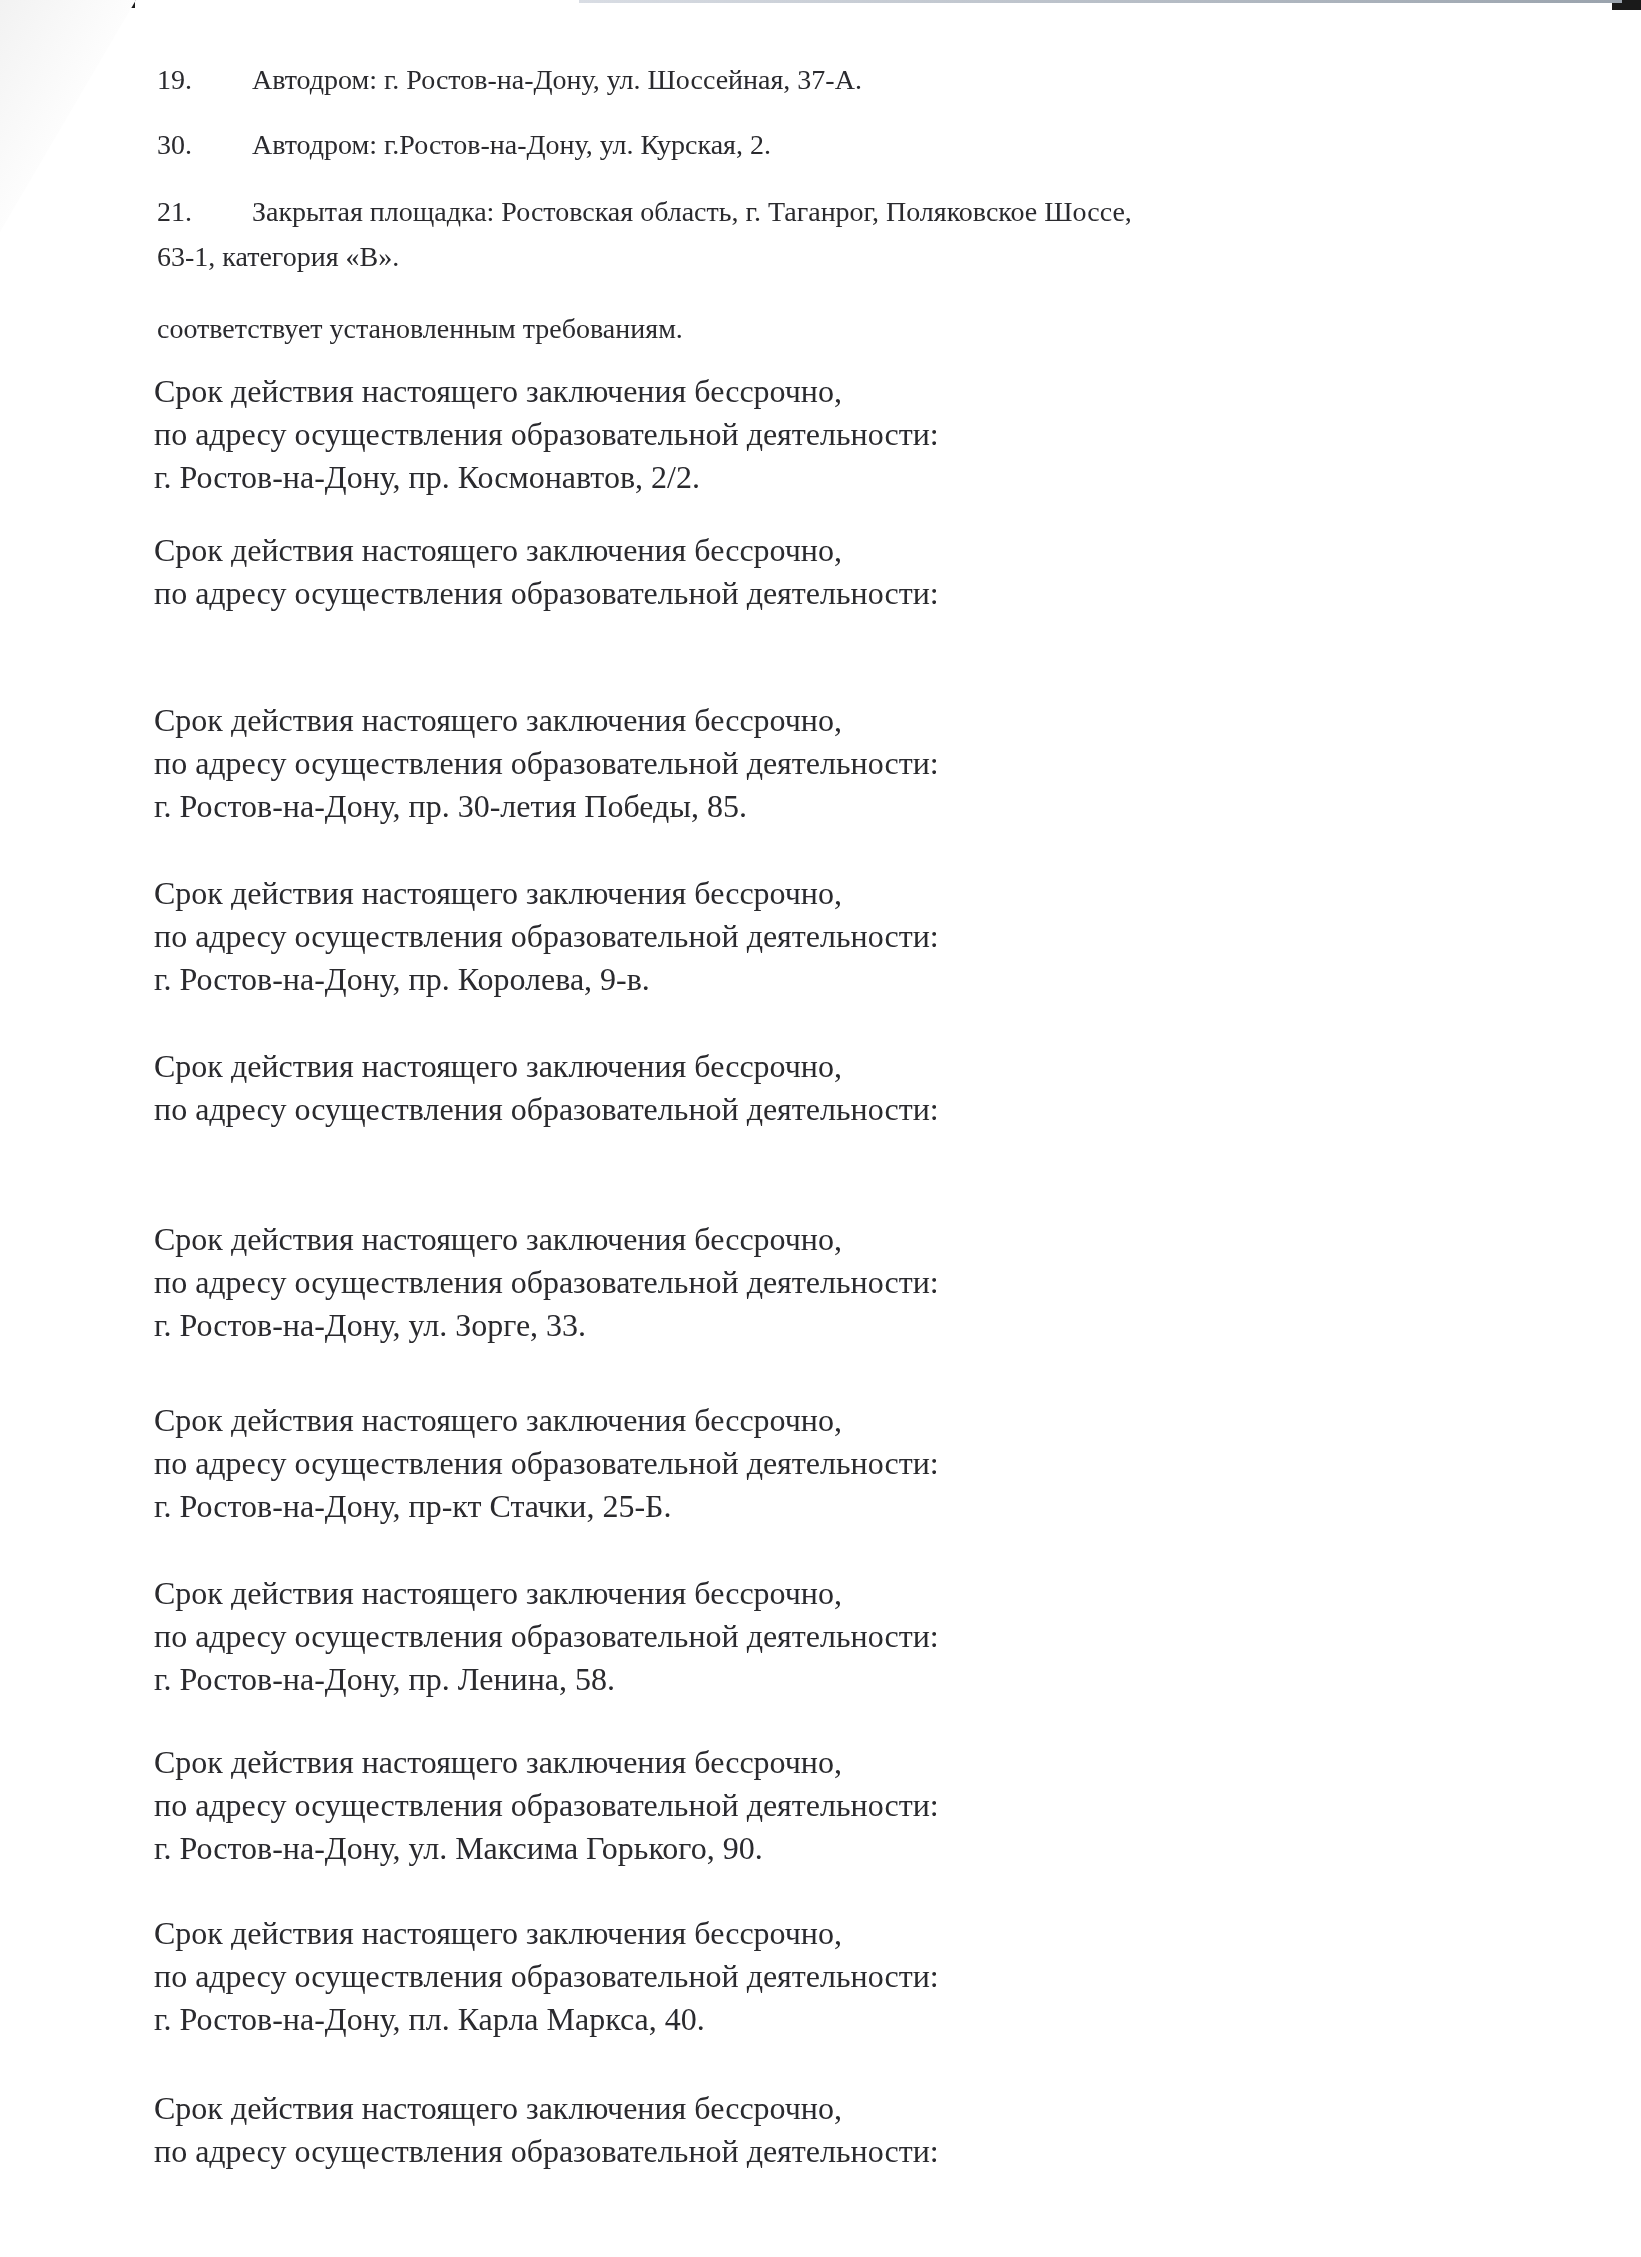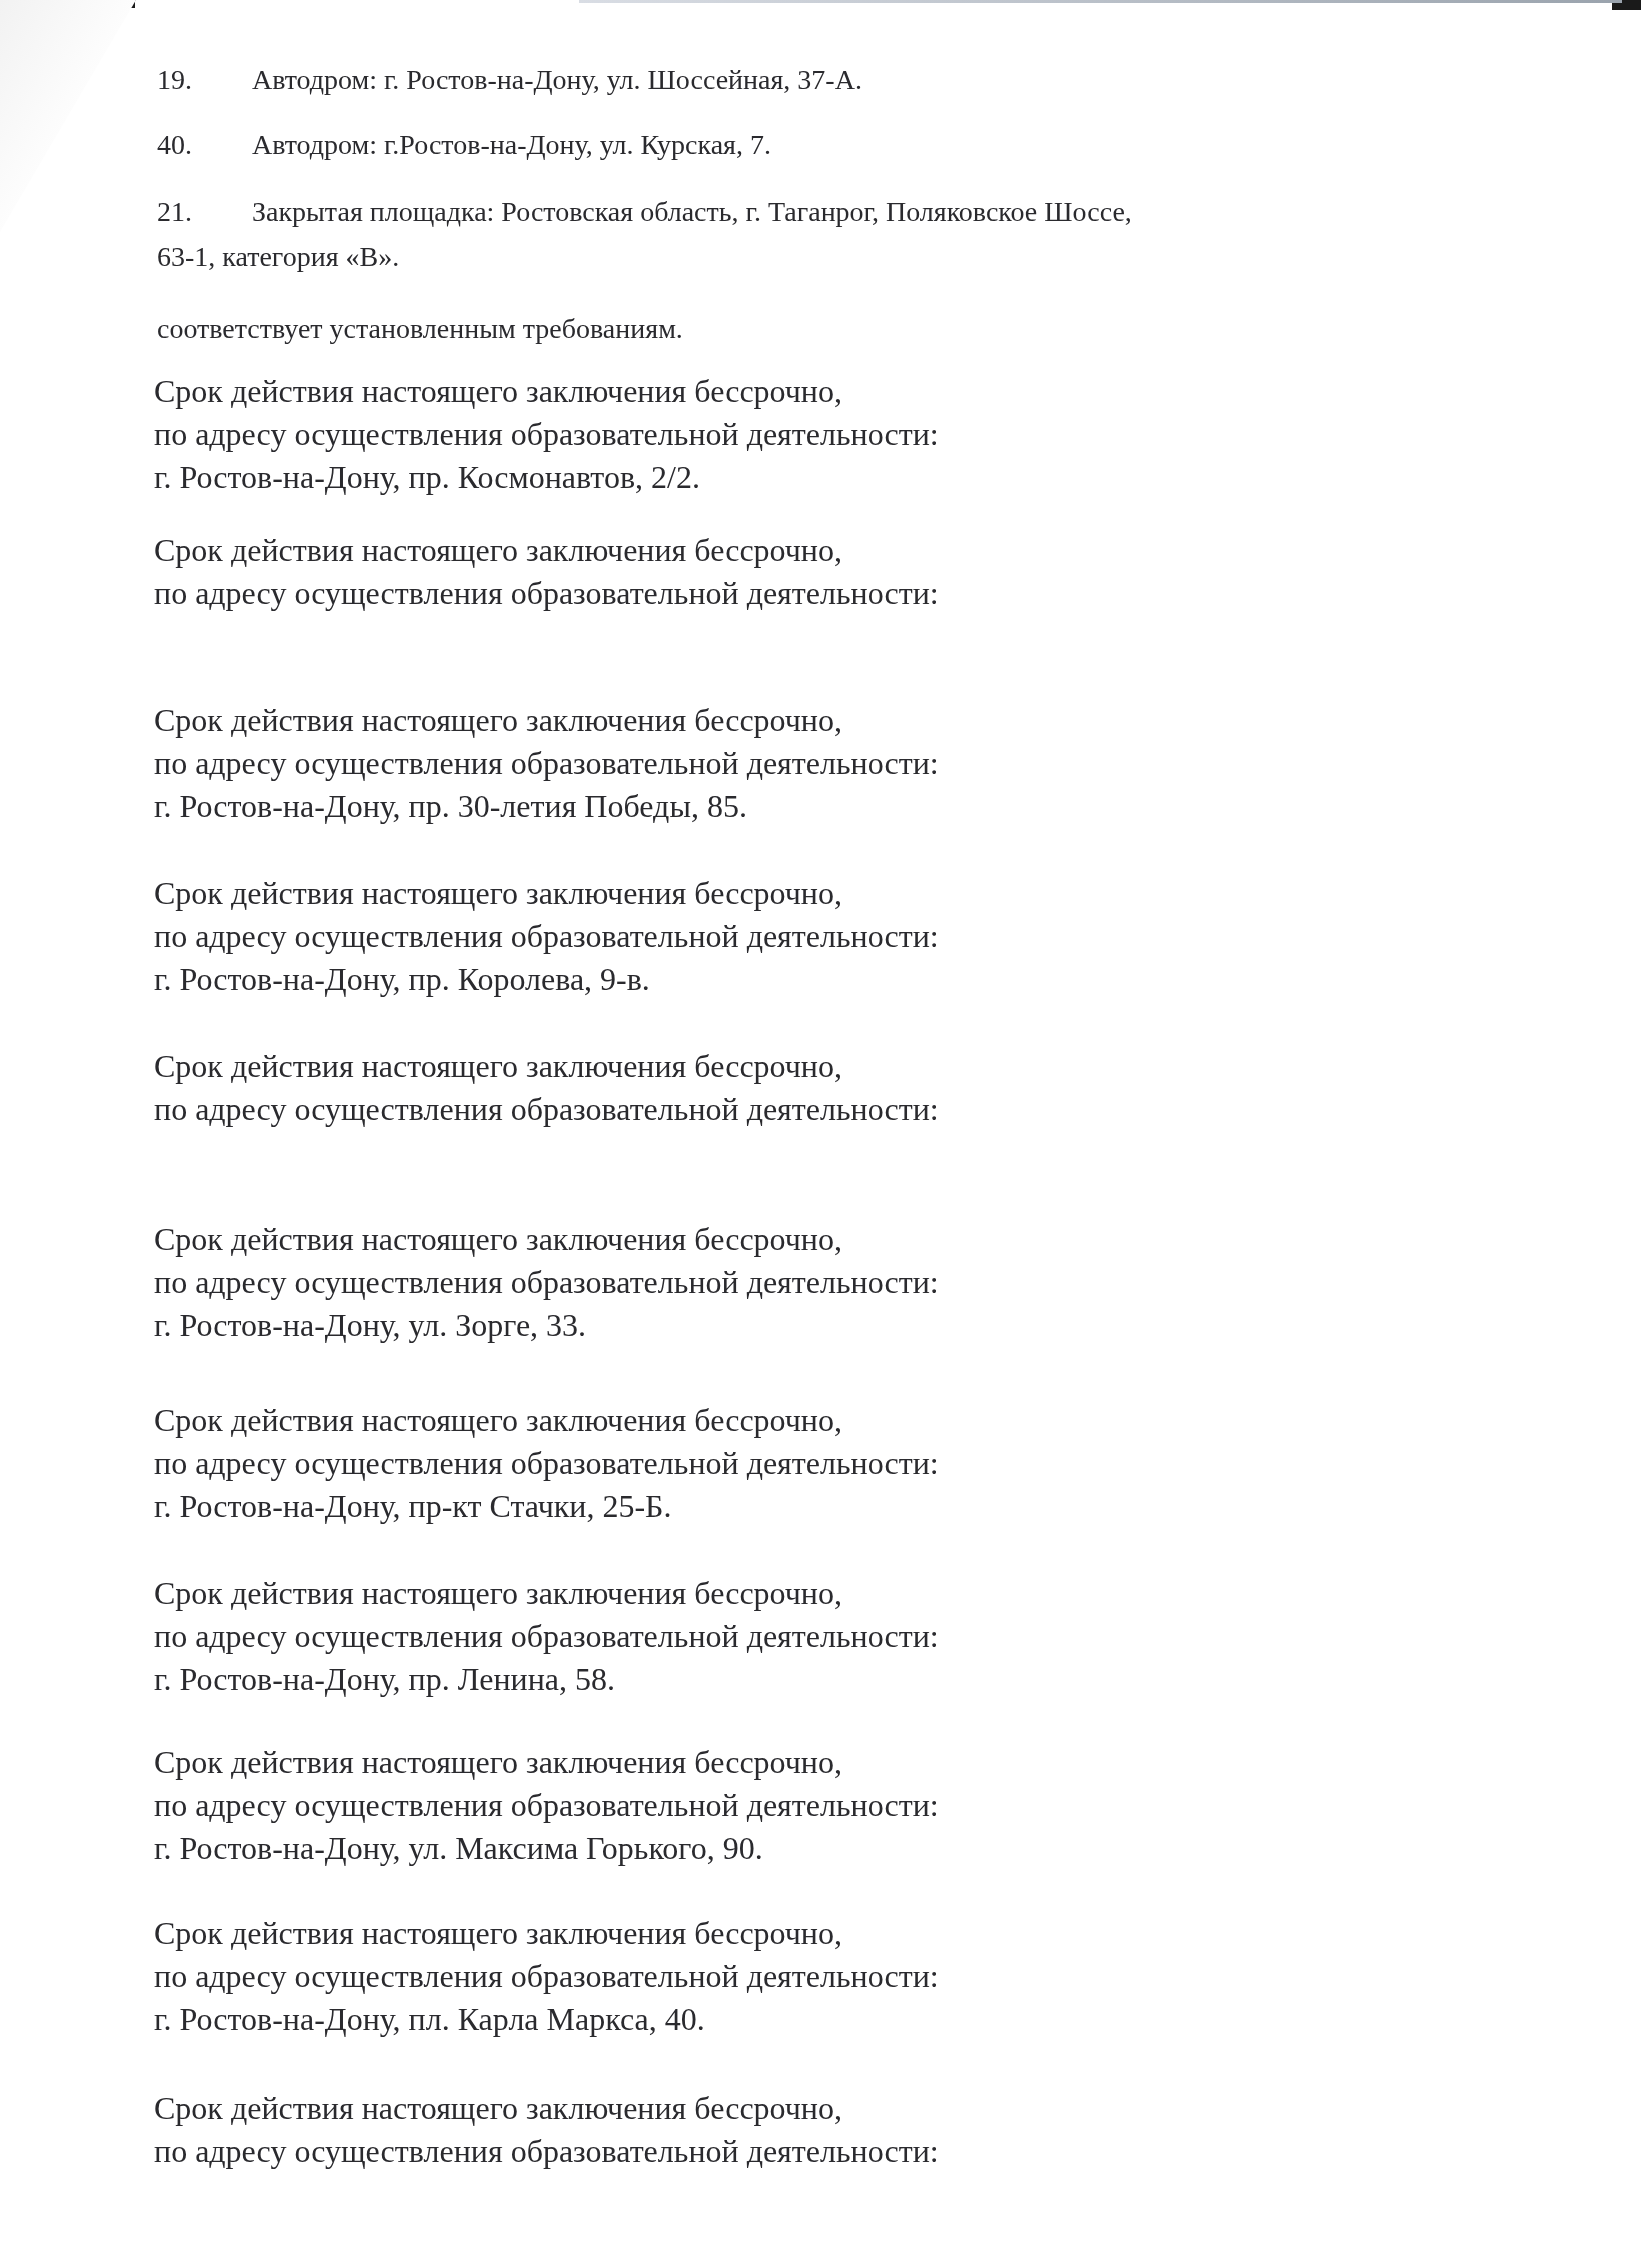--- a/index.html
+++ b/index.html
@@ -37,21 +37,21 @@
 
 <div class="scan-edge-top-left"></div>
 <div class="scan-edge-top-right"></div>
 <div class="scan-fold"></div>
 <div class="top-line"></div>
 
 <div class="line" style="top:60px">
   <span class="num">19.</span><span>Автодром: г. Ростов-на-Дону, ул. Шоссейная, 37-А.</span>
 </div>
 <div class="line" style="top:125px">
-  <span class="num">40.</span><span>Автодром: г.Ростов-на-Дону, ул. Курская, 7.</span>
+  <span class="num">30.</span><span>Автодром: г.Ростов-на-Дону, ул. Курская, 2.</span>
 </div>
 <div class="line" style="top:192px">
   <span class="num">21.</span><span>Закрытая площадка: Ростовская область, г. Таганрог, Поляковское Шоссе,</span>
 </div>
 <div class="line" style="top:237px">63-1, категория «В».</div>
 
 <div class="line" style="top:309px">соответствует установленным требованиям.</div>
 
 <div class="block" style="top:370px">
   <div>Срок действия настоящего заключения бессрочно,</div>

